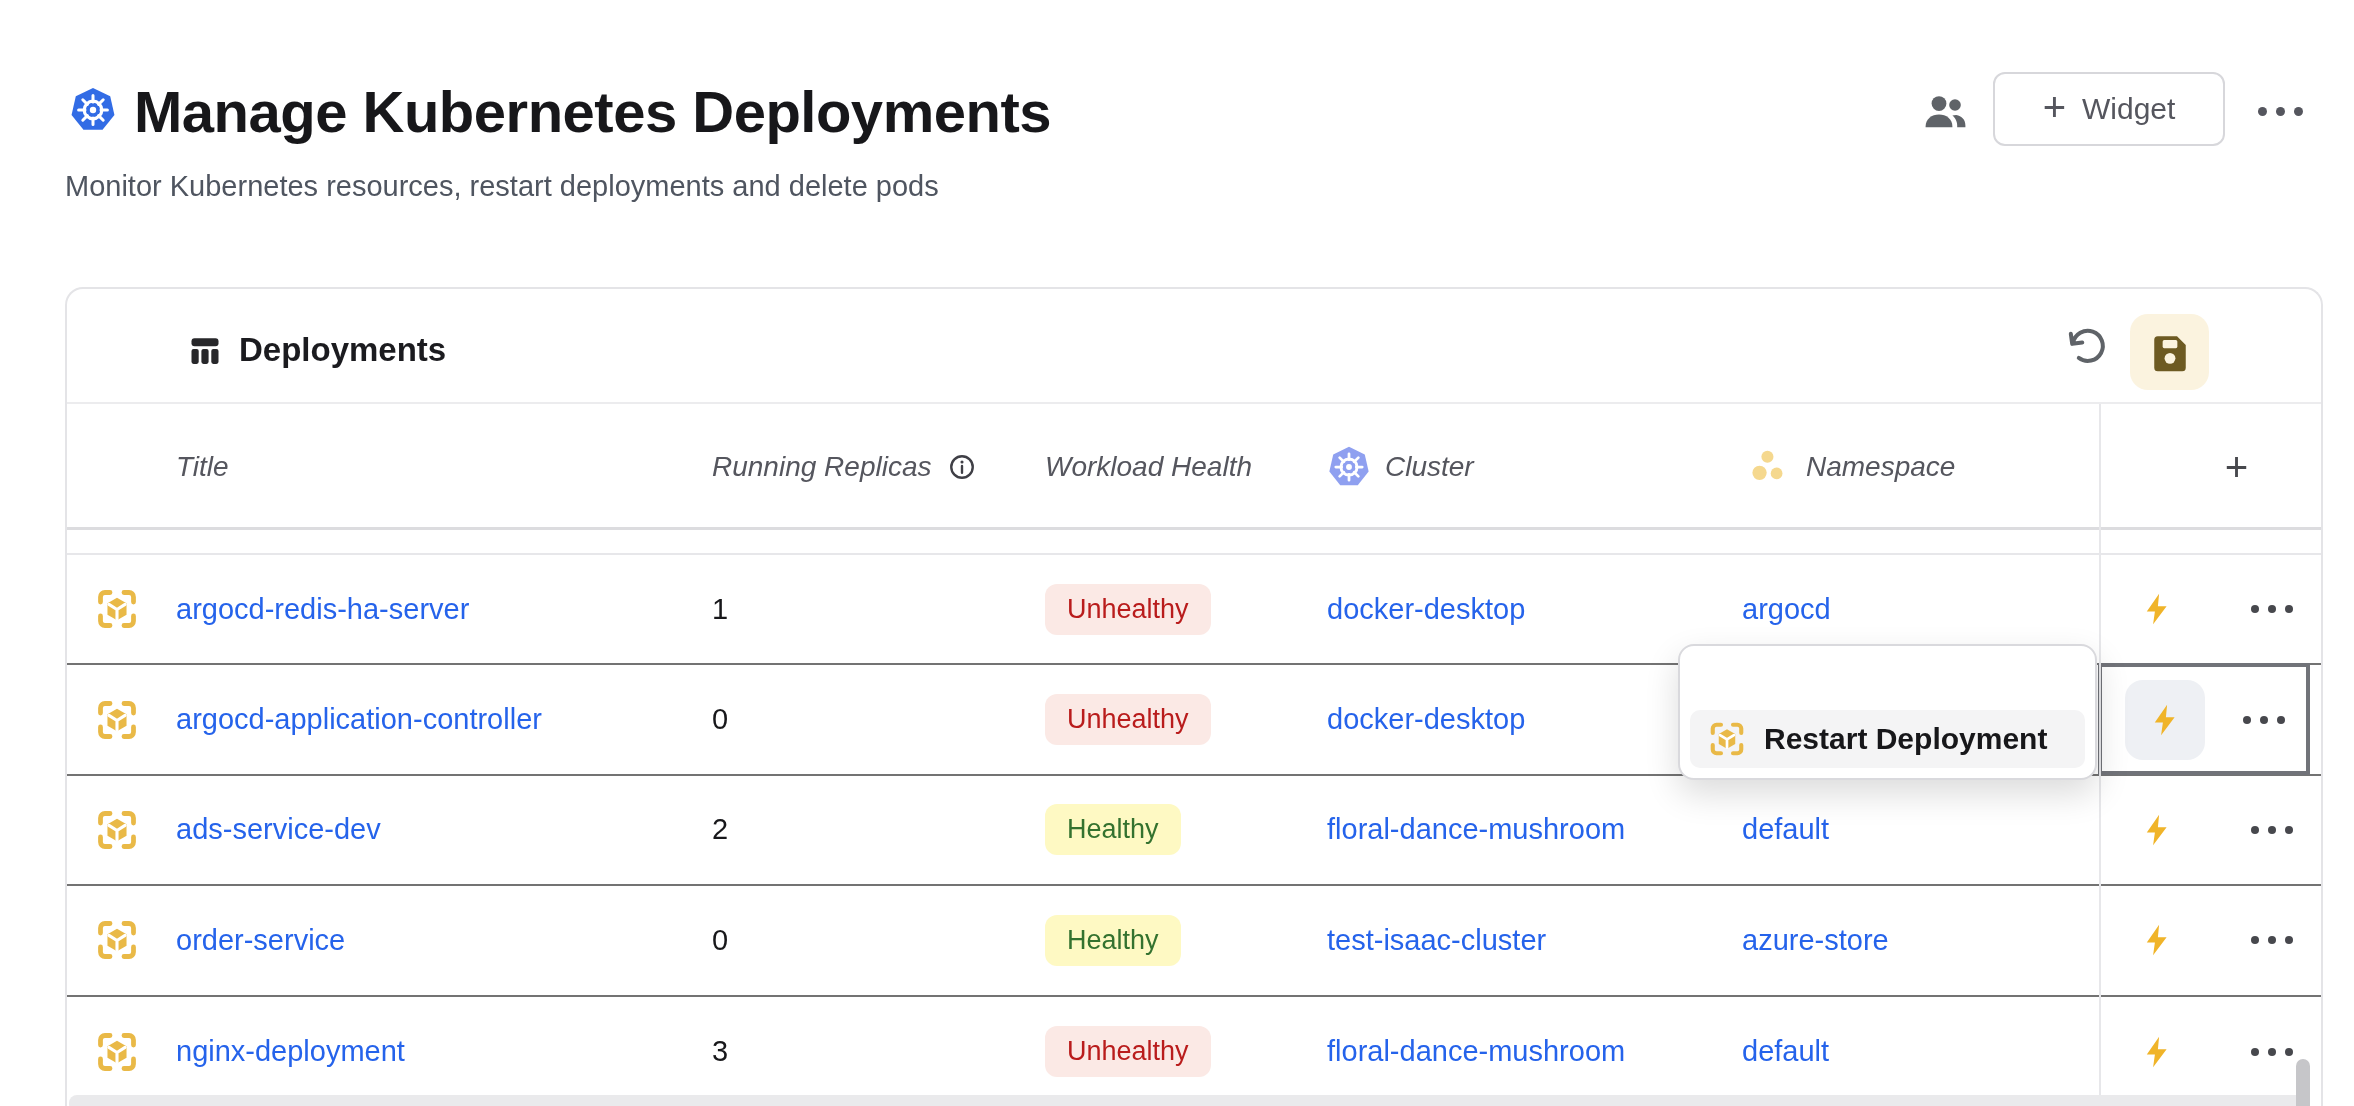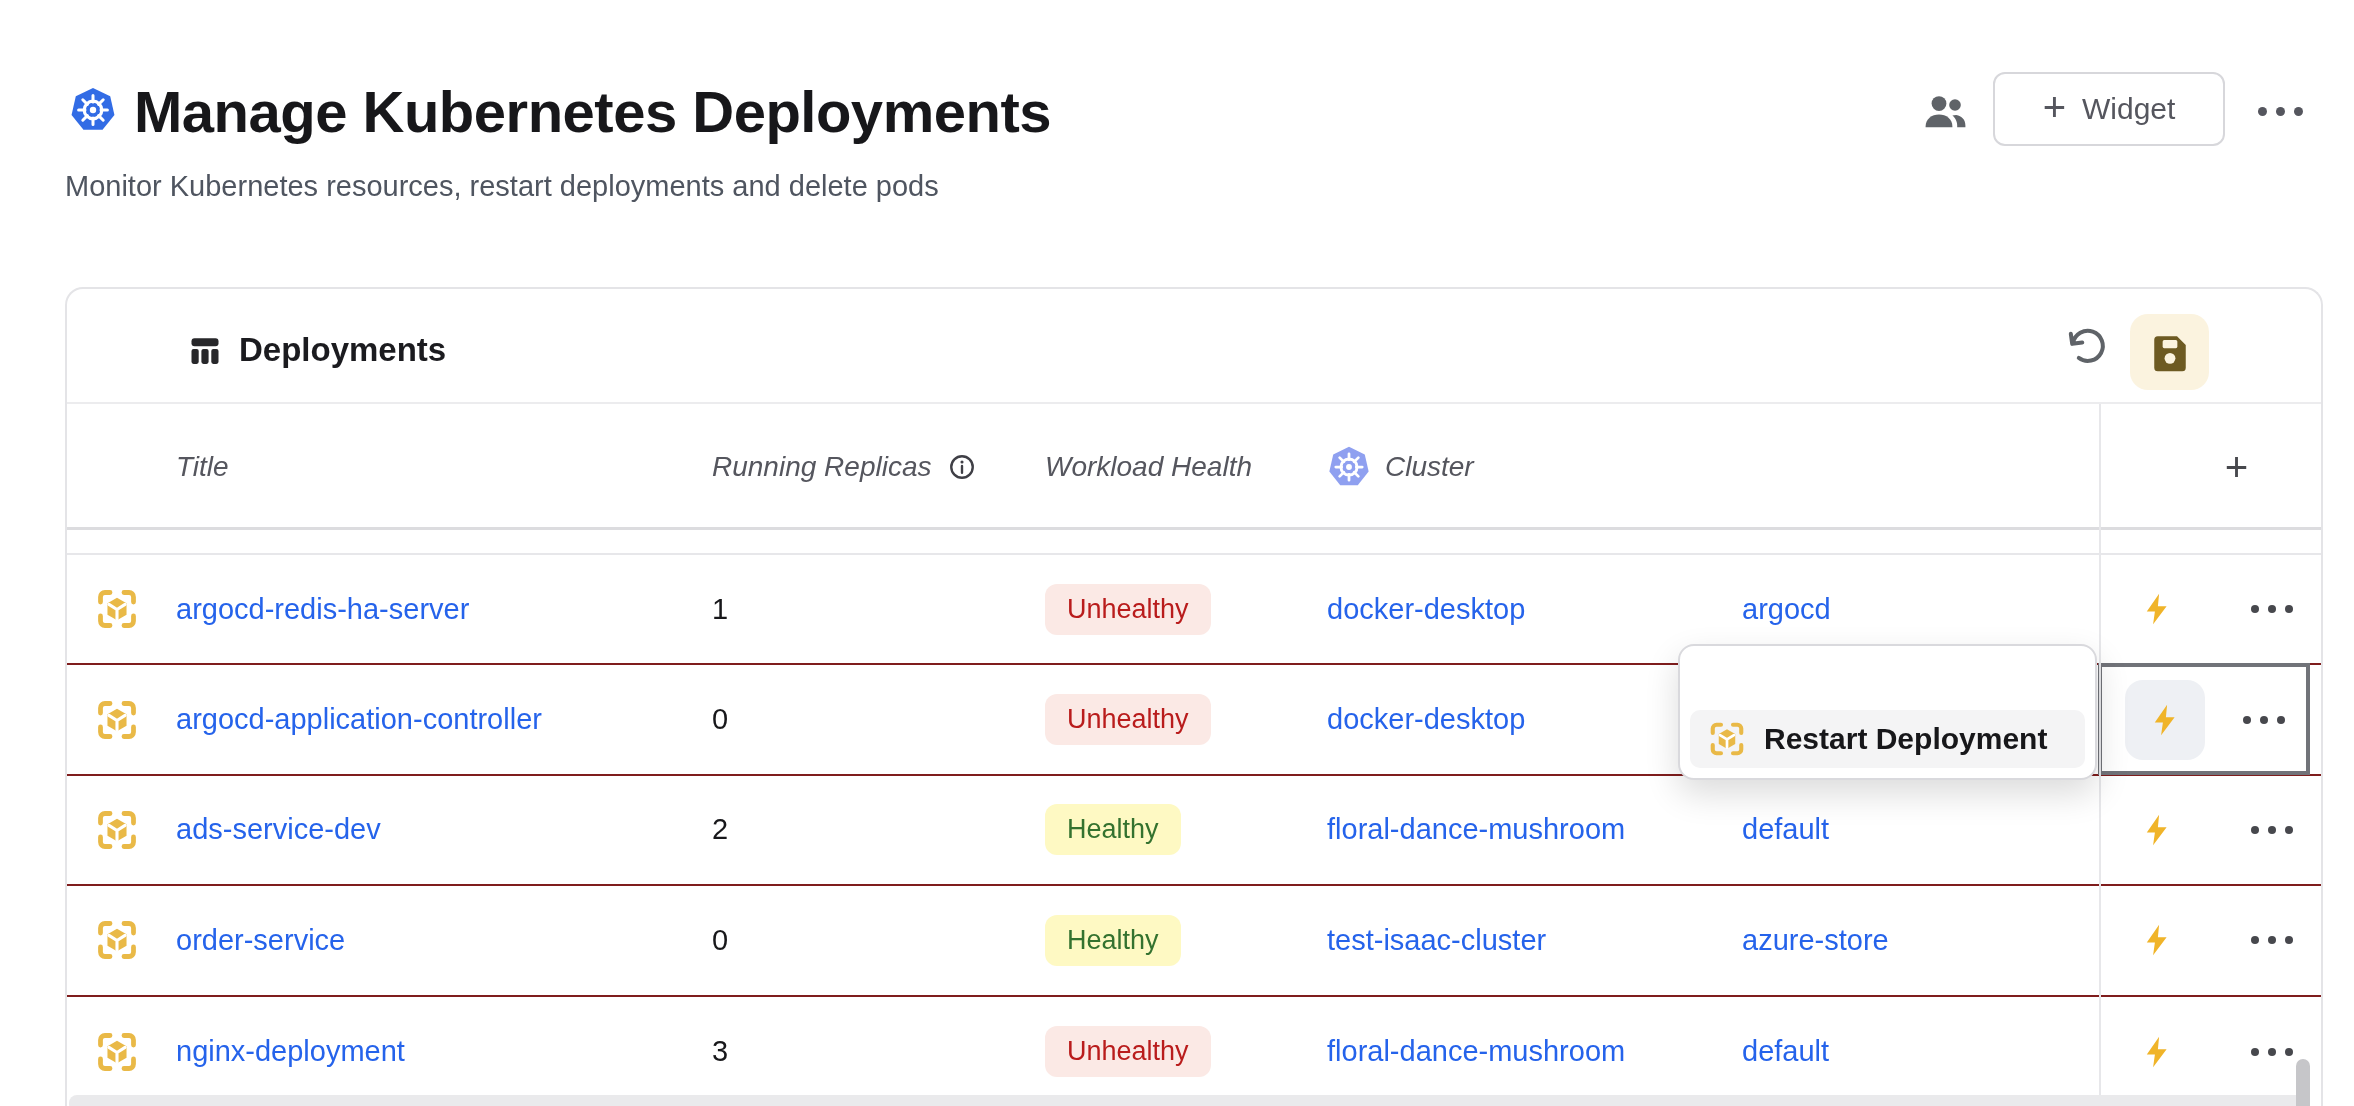--- a/index.html
+++ b/index.html
@@ -48,21 +48,21 @@
   .ch-cluster { left:1260px; }
   .ch-namespace { left:1681px; }
   .ch-add { left:2074px; width:190px; justify-content:center; font-size:40px; font-weight:300; color:#47484d; cursor:pointer; }
   .info-icon { width:30px; height:30px; margin-left:2px; cursor:pointer; }
   .hicon { width:44px; height:44px; }
 
   .sliver-row { position:absolute; left:0; top:241px; width:100%; height:25px; border-bottom:2px solid #e7e7ea; }
 
   
   .tbody { position:absolute; left:0; top:266px; width:100%; }
-  .row { position:relative; width:100%; height:110.4px; border-bottom:2px solid #7f1d1d; }
+  .row { position:relative; width:100%; height:110.4px; border-bottom:2px solid #737373; }
   .row.last { border-bottom:none; }
   .cell { position:absolute; top:0; height:100%; display:flex; align-items:center; }
   .c-icon { left:28px; } .c-icon svg { width:44px; height:44px; }
   .c-title { left:109px; }
   .c-replicas { left:645px; font-size:29px; color:#17171a; }
   .c-health { left:978px; }
   .c-cluster { left:1260px; }
   .c-namespace { left:1675px; }
   .link { font-size:29px; font-weight:500; color:#2563eb; cursor:pointer; }
   .badge { font-size:27px; padding:10px 22px; border-radius:12px; }
@@ -179,20 +179,28 @@
     <div class="col-label ch-health">
       <span>Workload Health</span>
     </div>
     <div class="col-label ch-cluster">
       <svg class="hicon" viewBox="0 0 24 24">
         <polygon points="12,1 20.6,5.14 22.72,14.45 16.77,21.91 7.23,21.91 1.28,14.45 3.4,5.14" fill="#8fa0f0"></polygon>
         <use href="#k8s-wheel"></use>
       </svg>
       <span>Cluster</span>
     </div>
+    <div class="col-label ch-namespace">
+      <svg class="hicon" viewBox="0 0 24 24">
+        <circle cx="10.6" cy="6.4" r="3.3" fill="#f5d88e"></circle>
+        <circle cx="6.3" cy="15.2" r="3.9" fill="#f5d88e"></circle>
+        <circle cx="15.6" cy="15.5" r="3.2" fill="#f5d88e"></circle>
+      </svg>
+      <span>Namespace</span>
+    </div>
     <div class="col-label ch-add">
       <span>+</span>
     </div>
   </div>
 
   <div class="sliver-row"></div>
 
   <div class="tbody">
   <div class="row">
     <div class="cell c-icon">

